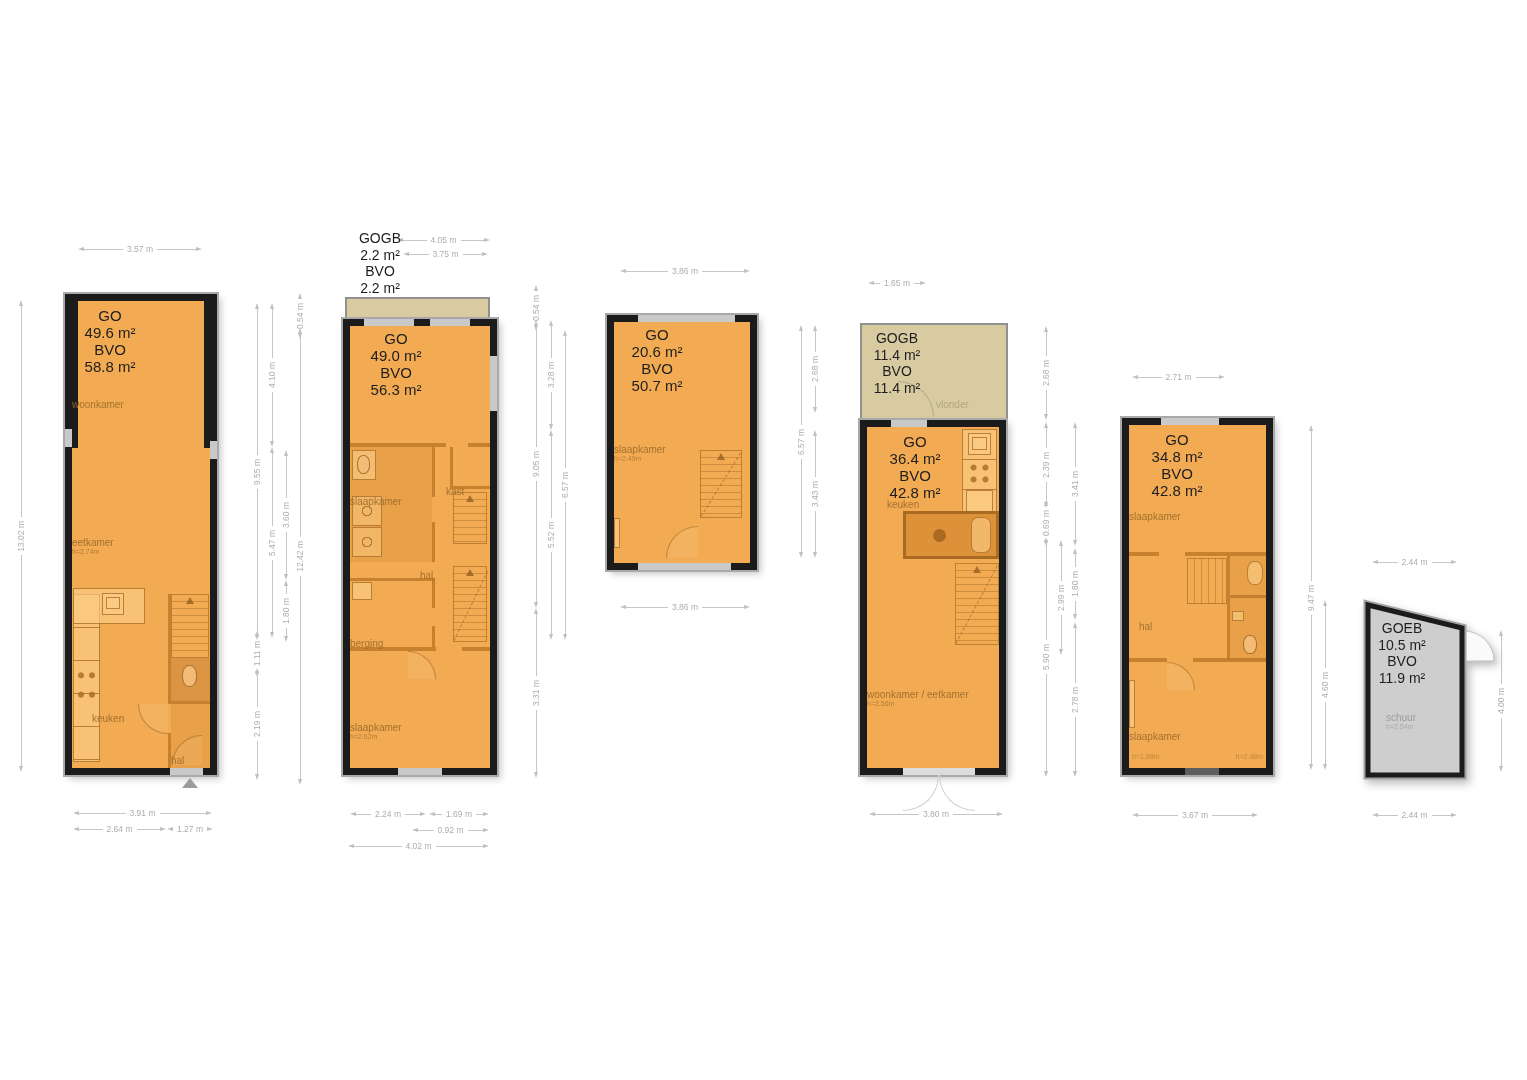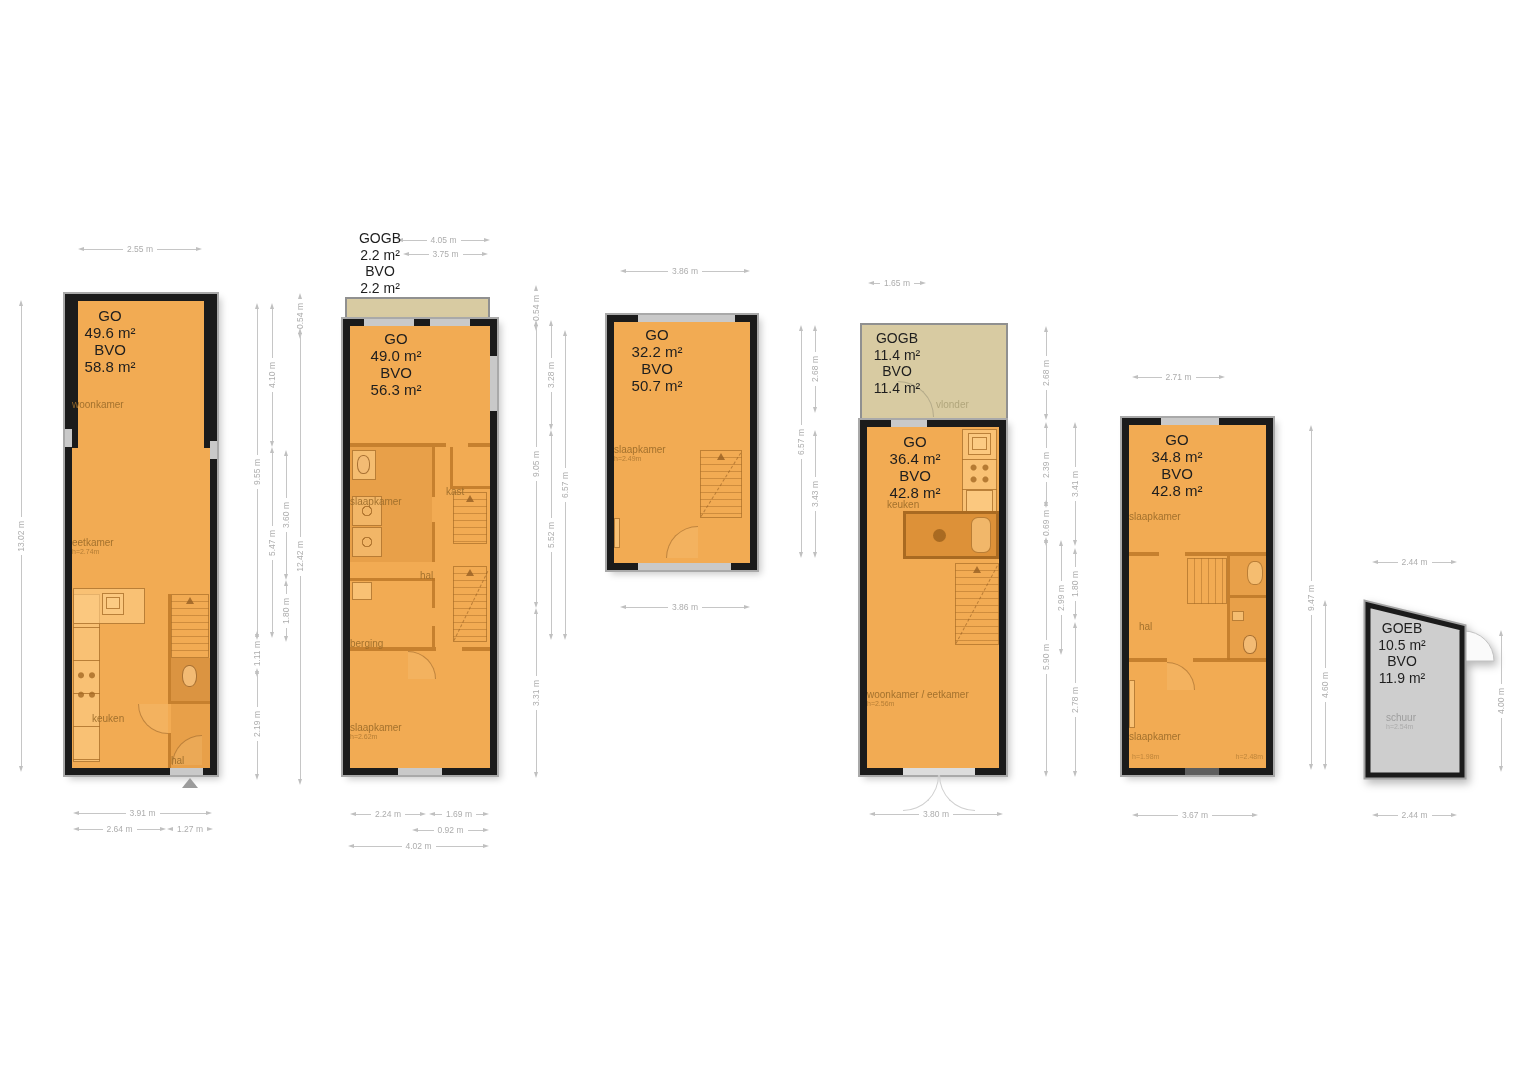--- a/index.html
+++ b/index.html
@@ -107,21 +107,21 @@
   <div class="part" style="left:99px;top:400px;width:39px;height:3px"></div>
   <div class="arc bl" style="left:66px;top:403px;width:30px;height:30px"></div>
   <div class="arc tl" style="left:100px;top:434px;width:30px;height:30px"></div>
   <div class="rlabel" style="left:20px;top:388px;width:90px"><span>keuken</span></div>
   <div class="rlabel" style="left:99px;top:430px;width:39px"><span>hal</span></div>
 </div>
 <div class="tri" style="left:182px;top:778px"></div>
 
 <div class="dim hdim" style="left:78px;top:244px;width:124px">
     <i></i>
-    <b>2.55 m</b>
+    <b>3.57 m</b>
     <i></i>
   </div>
 <div class="dim vdim" style="left:16px;top:300px;height:472px">
     <i></i>
     <b>13.02 m</b>
     <i></i>
   </div>
 <div class="dim vdim" style="left:252px;top:303px;height:337px">
     <i></i>
     <b>9.55 m</b>
@@ -295,21 +295,21 @@
     <i></i>
     <b>4.02 m</b>
     <i></i>
   </div>
 
 <div class="walls" style="left:607px;top:315px;width:150px;height:255px">
   <div class="win" style="left:24px;top:-7px;width:97px;height:7px"></div>
   <div class="win" style="left:24px;top:241px;width:93px;height:7px"></div>
   <div class="area" style="left:6px;top:4px;width:74px">
     <div>GO</div>
-    <div>32.2 m²</div>
+    <div>20.6 m²</div>
     <div>BVO</div>
     <div>50.7 m²</div>
   </div>
   <div class="rlabel" style="left:0;top:98px;width:136px">
     <span>slaapkamer</span>
     <span class="h">h=2.49m</span>
   </div>
   <div class="stairs" style="left:86px;top:128px;width:42px;height:68px"></div>
   <i class="diag" style="left:87px;top:194px;width:75px;transform:rotate(-58deg)"></i>
   <div class="uparrow" style="left:103px;top:131px"></div>

